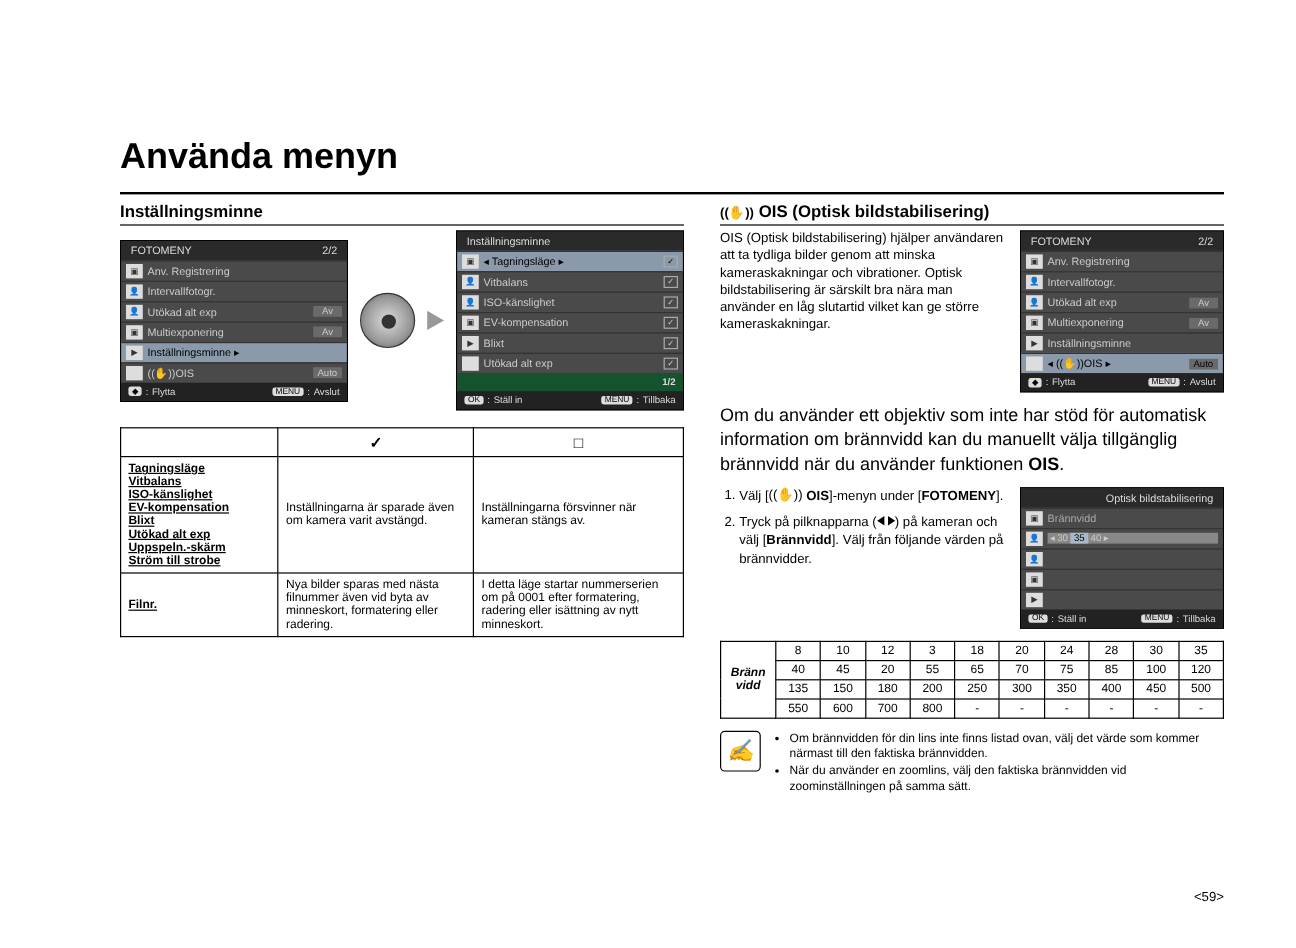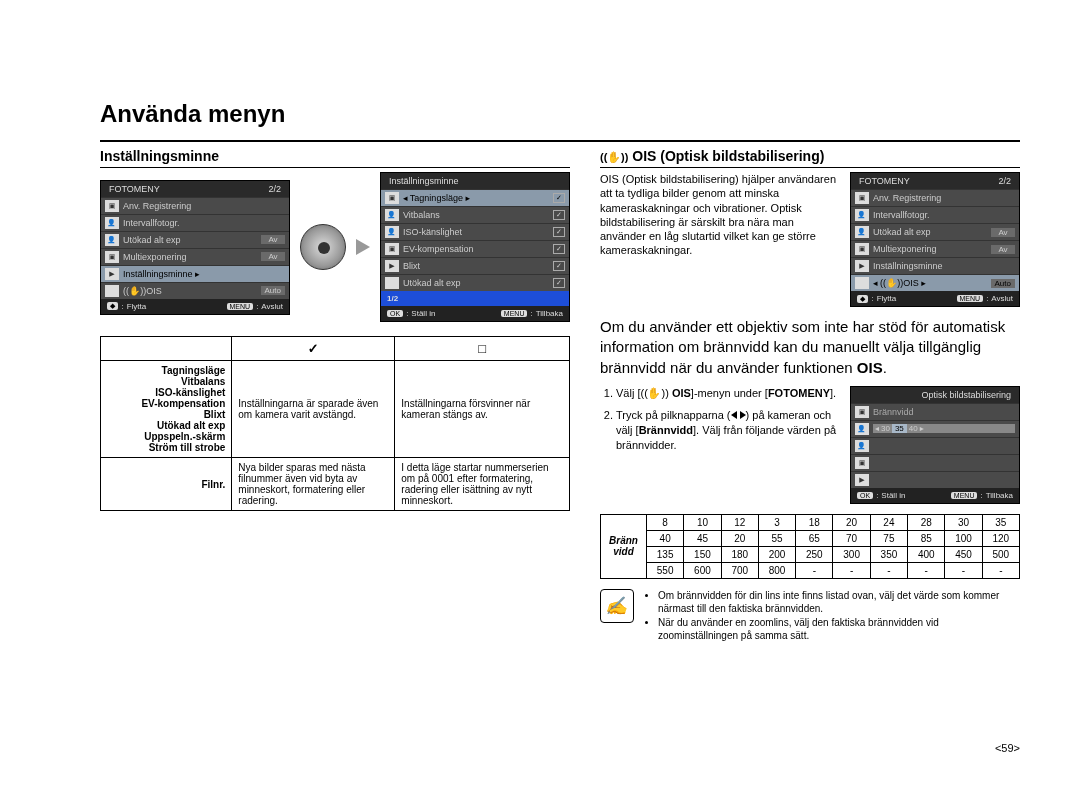--- a/index.html
+++ b/index.html
@@ -1,18 +1,18 @@
 <!DOCTYPE html>
 <html><head>
 <meta charset="utf-8">
 <style>
   * { box-sizing: border-box; margin: 0; padding: 0; }
   body { font-family: Arial, Helvetica, sans-serif; font-size: 11px; background: #fff; width: 1080px; height: 790px; position: relative; color: #000; }
   .page { padding: 100px 60px 20px 100px; }
-  h1 { font-size: 24px; font-weight: bold; margin-bottom: 12px; }
+  h1 { font-size: 30px; font-weight: bold; margin-bottom: 12px; margin-top: 14px; }
   .hr-thick { border-top: 2px solid #000; margin-bottom: 6px; }
   .cols { display: flex; gap: 30px; }
   .col { flex: 1; }
   h2 { font-size: 14px; font-weight: bold; border-bottom: 1px solid #000; padding-bottom: 3px; margin-bottom: 4px; }
   .intro { font-size: 11px; line-height: 1.3; margin-bottom: 8px; }
 
   
   .cam { background: #3a3a3a; border: 1px solid #000; width: 190px; font-size: 9px; color: #ccc; }
   .cam-title { display: flex; justify-content: space-between; background: #2a2a2a; padding: 3px 8px; color: #ddd; }
   .cam-row { display: flex; align-items: center; padding: 2px 4px; background: #4a4a4a; border-top: 1px solid #333; }
@@ -27,21 +27,21 @@
 
   .menu-group { display: flex; align-items: center; gap: 10px; margin-bottom: 14px; }
   .nav-wheel { width: 46px; height: 46px; border-radius: 50%; background: radial-gradient(circle at 50% 50%, #ddd 0, #999 60%, #555 100%); border: 1px solid #333; position: relative; }
   .nav-wheel::before { content:''; position:absolute; top:17px; left:17px; width:12px;height:12px;border-radius:50%; background:#333; }
   .arrow-r { width: 0; height: 0; border-top: 8px solid transparent; border-bottom: 8px solid transparent; border-left: 14px solid #999; }
 
   
   table.info { border-collapse: collapse; width: 100%; margin-top: 6px; font-size: 10px; }
   table.info td, table.info th { border: 1px solid #000; padding: 4px 6px; vertical-align: middle; }
   table.info .check-head { text-align: center; font-size: 13px; font-weight: bold; }
-  table.info .rowlabel { font-weight: bold; text-align: right; }
+  table.info .rowlabel { font-weight: bold; text-align: left; text-decoration: underline; }
 
   
   .right-top { display: flex; gap: 10px; align-items: flex-start; margin-bottom: 10px; }
   .right-text { flex: 1; font-size: 11px; line-height: 1.3; }
   ol.num { padding-left: 16px; font-size: 11px; line-height: 1.4; }
   ol.num li { margin-bottom: 6px; }
   .tri { display: inline-block; width: 0; height: 0; border-top: 4px solid transparent; border-bottom: 4px solid transparent; }
   .tri.l { border-right: 6px solid #000; }
   .tri.r { border-left: 6px solid #000; }
 
@@ -153,21 +153,21 @@
                 <span class="cam-icon">▶</span>
                 <span class="cam-label">Blixt</span>
                 <span class="cam-check">✓</span>
               </div>
               <div class="cam-row">
                 <span class="cam-icon"></span>
                 <span class="cam-label">Utökad alt exp</span>
                 <span class="cam-check">✓</span>
               </div>
             </div>
-          <div class="cam-footer" style="background:#1d4ed8;font-weight:bold;">
+          <div class="cam-footer" style="justify-content:flex-end;background:#14532d;font-weight:bold;">
               <span>1/2</span>
             </div>
           <div class="cam-footer">
             <span><span class="btn-badge">OK</span> : <span>Ställ in</span></span>
             <span><span class="btn-badge">MENU</span> : <span>Tillbaka</span></span>
           </div>
         </div>
       </div>
 
       <table class="info">

